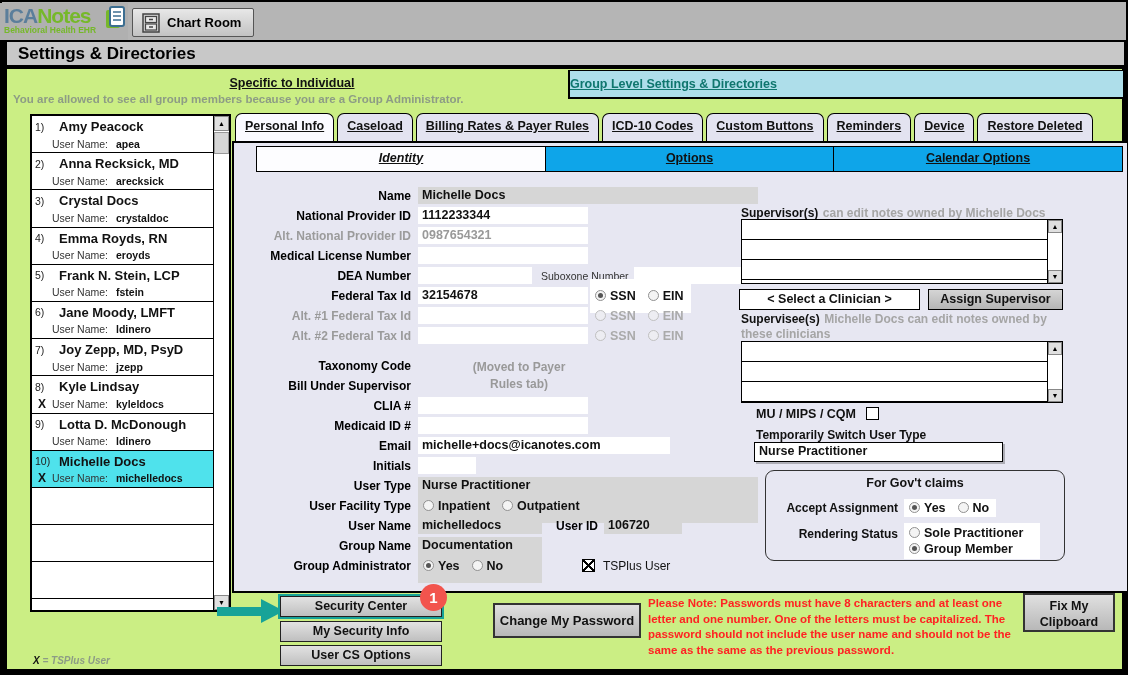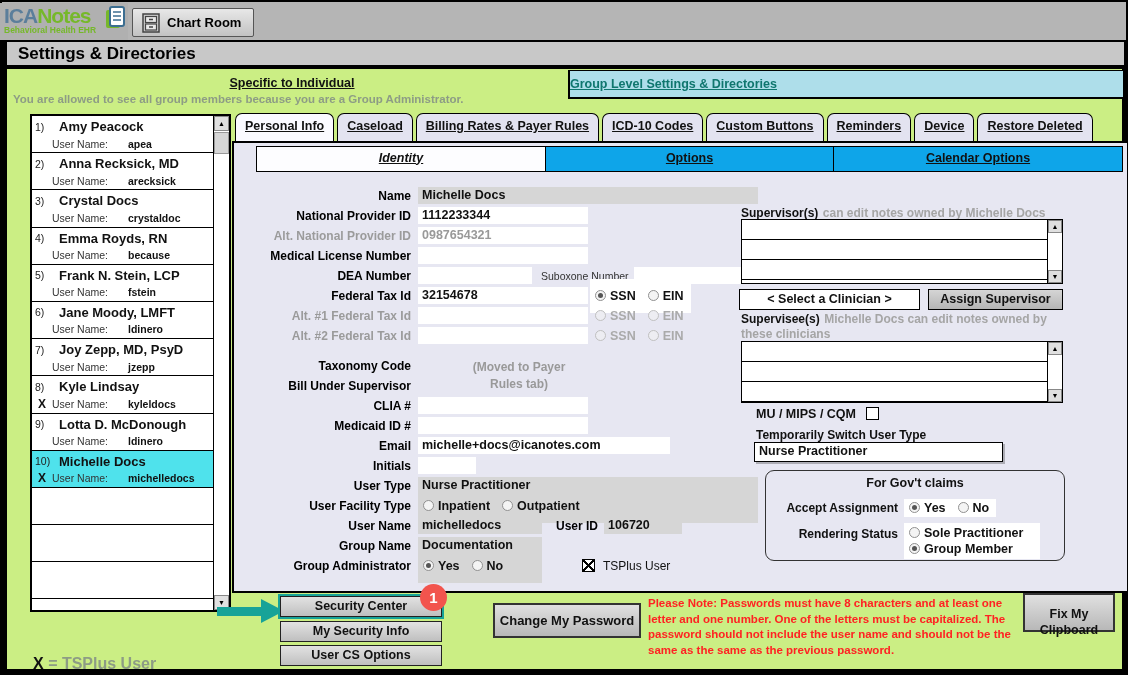--- a/index.html
+++ b/index.html
@@ -26,26 +26,26 @@
   .user-list { position:absolute; left:23px; top:45px; width:201px; height:498px; background:#fff; border:2px solid #000; overflow:hidden; }
   .ul-inner { position:absolute; left:0; top:0; right:16px; bottom:0; }
   .user-row { height:37.2px; border-bottom:1.5px solid #000; background:#fff; padding:1px 0 0 0; cursor:pointer; }
   .user-row.selected { background:#4fe2ec; }
   .u-line1 { display:flex; height:19px; align-items:center; }
   .u-num { width:27px; font-size:10.5px; color:#222; padding-left:3px; flex:none; }
   .u-name { font-size:13px; font-weight:bold; color:#111; white-space:nowrap; }
   .u-line2 { display:flex; height:15px; align-items:center; }
   .u-x { width:20px; padding-left:6px; font-size:12px; font-weight:bold; color:#111; flex:none; }
   .u-lbl { font-size:10.5px; color:#333; }
-  .u-user { font-size:10.5px; font-weight:bold; color:#111; margin-left:20px; }
+  .u-user { font-size:10.5px; font-weight:bold; color:#111; margin-left:8px; }
   .ul-sb { position:absolute; right:0; top:0; bottom:0; width:16px; background:#fff; border-left:1.5px solid #000; }
   .sb-btn { height:15px; background:#e0e0e0; border:1px solid #888; font-size:7px; line-height:13px; text-align:center; color:#000; cursor:pointer; }
   .sb-btn.bottom { position:absolute; bottom:0; left:0; right:0; }
   .sb-thumb { position:absolute; top:16px; left:0; right:0; height:22px; background:#d6d6d6; border:1px solid #999; }
-  .legend { position:absolute; left:26px; top:586px; font-size:16px; }
+  .legend { position:absolute; left:26px; top:586px; font-size:10px;font-style:italic; }
   .legend b { color:#111; } .legend span { color:#8d9c85; font-weight:bold; }
 
   
   .tabs { position:absolute; left:228px; top:44px; height:28px; display:flex; gap:3px; }
   .tab { padding:0 9px; line-height:25px; border:1.5px solid #000; border-bottom:none; border-radius:7px 7px 0 0; background:#e3e3f0; font-size:12.5px; font-weight:bold; text-decoration:underline; color:#111; white-space:nowrap; cursor:pointer; }
   .tab.active { background:#fafaff; position:relative; z-index:3; }
 
   
   .panel { position:absolute; left:225px; top:71.5px; width:897px; height:452px; background:#e7e7f2; border:2px solid #000; }
   .subtabs { position:absolute; left:22px; top:3px; right:4px; height:26px; display:flex; }
@@ -104,21 +104,21 @@
   
   .arrow { position:absolute; left:210px; top:530px; width:68px; height:24px; }
   .arrow .bar { position:absolute; left:0; top:8px; width:44px; height:9px; background:#17a398; }
   .arrow .head { position:absolute; left:44px; top:0; width:0; height:0; border-left:23px solid #17a398; border-top:12px solid transparent; border-bottom:12px solid transparent; }
   .sec-btns { position:absolute; left:273px; top:527px; width:162px; }
   .btn { display:block; width:100%; height:21px; margin-bottom:3.5px; background:linear-gradient(#e2e2e2,#bfbfbf); border:1.5px solid #222; text-align:center; line-height:18px; font-size:12.5px; font-weight:bold; color:#111; cursor:pointer; }
   .btn.highlight { outline:2.5px solid #17a398; }
   .badge { position:absolute; left:413px; top:515px; width:27px; height:27px; border-radius:50%; background:#f2544d; color:#fff; font-size:15px; font-weight:bold; text-align:center; line-height:27px; z-index:5; }
   .chg-pw { position:absolute; left:486px; top:534px; width:148px; height:35px; background:linear-gradient(#e0e0e0,#b8b8b8); border:2px solid #333; text-align:center; line-height:31px; font-size:13px; font-weight:bold; color:#111; cursor:pointer; }
   .pw-note { position:absolute; left:641px; top:527px; width:378px; font-size:11.5px; font-weight:bold; color:#ff2222; line-height:15.5px; }
-  .fix-clip { position:absolute; left:1016px; top:524px; width:92px; height:39px; background:linear-gradient(#e0e0e0,#b8b8b8); border:2px solid #333; text-align:center; font-size:12.5px; font-weight:bold; color:#111; line-height:16px; padding-top:11px; cursor:pointer; }
+  .fix-clip { position:absolute; left:1016px; top:524px; width:92px; height:39px; background:linear-gradient(#e0e0e0,#b8b8b8); border:2px solid #333; text-align:center; font-size:12.5px; font-weight:bold; color:#111; line-height:16px; padding-top:3px; cursor:pointer; }
 </style>
 </head>
 <body>
 
 <div id="screen">
 
   <div class="topbar">
     <div class="logo">
       <div class="logo-line1"><span class="logo-ica">ICA</span><span class="logo-notes">Notes</span></div>
       <div class="logo-tag">Behavioral Health EHR</div>
@@ -186,21 +186,21 @@
             </div>
         </div>
         <div class="user-row">
           <div class="u-line1">
               <span class="u-num">4)</span>
               <span class="u-name">Emma Royds, RN</span>
             </div>
           <div class="u-line2">
               <span class="u-x"></span>
               <span class="u-lbl">User Name:</span>
-              <span class="u-user">because</span>
+              <span class="u-user">eroyds</span>
             </div>
         </div>
         <div class="user-row">
           <div class="u-line1">
               <span class="u-num">5)</span>
               <span class="u-name">Frank N. Stein, LCP</span>
             </div>
           <div class="u-line2">
               <span class="u-x"></span>
               <span class="u-lbl">User Name:</span>

